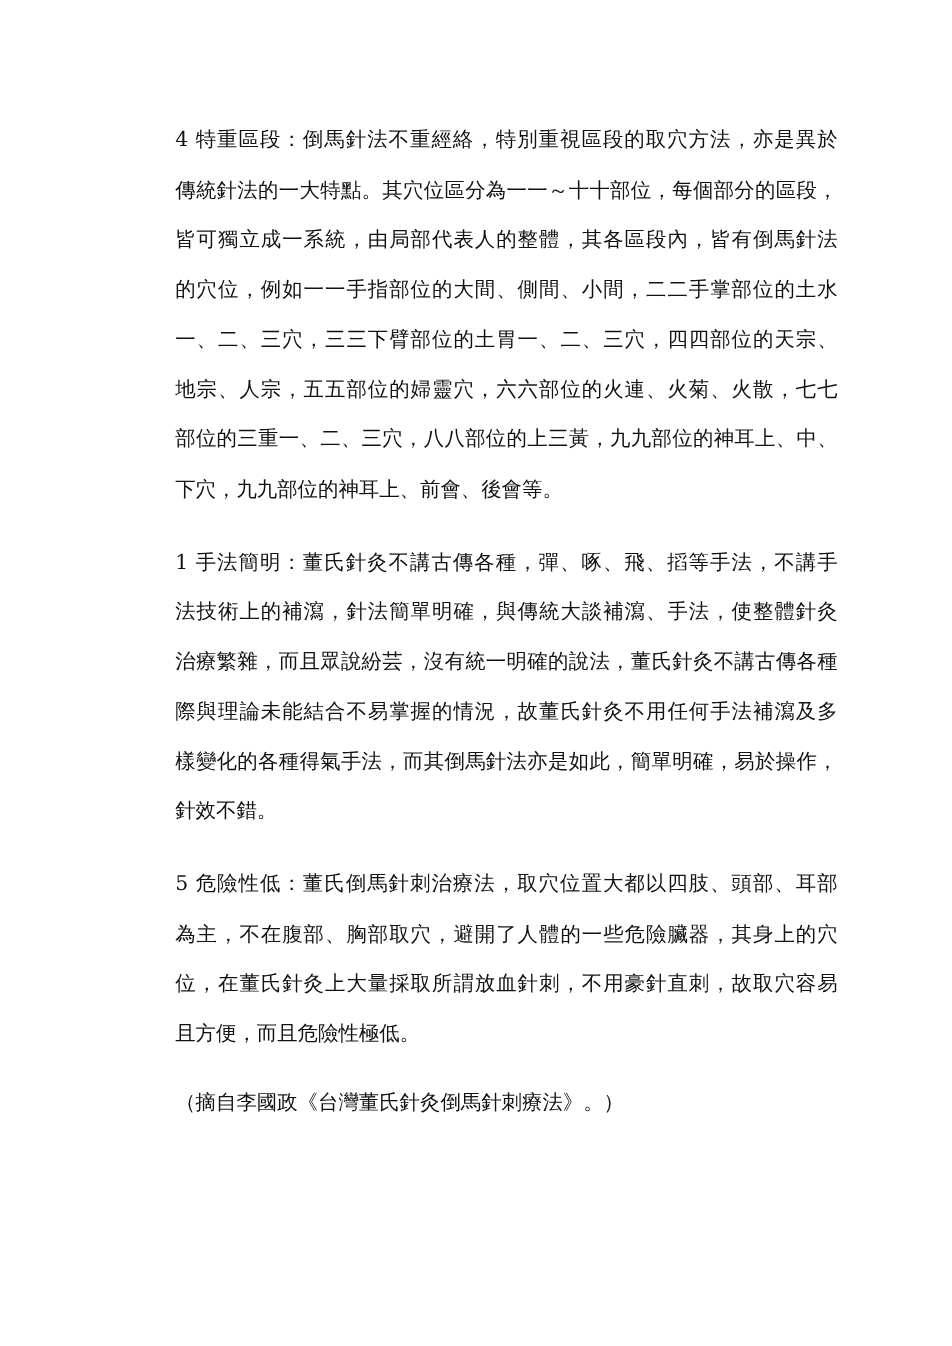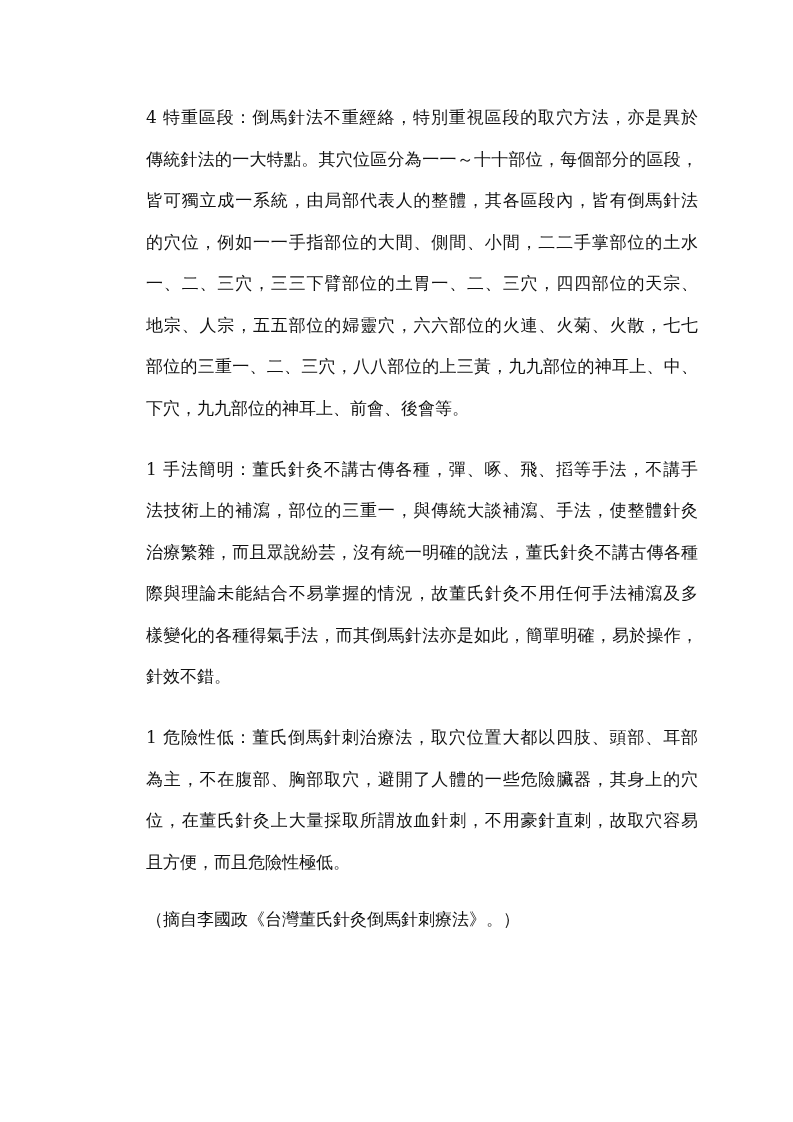--- a/index.html
+++ b/index.html
@@ -59,29 +59,29 @@
     <div class="line">皆可獨立成一系統，由局部代表人的整體，其各區段內，皆有倒馬針法</div>
     <div class="line">的穴位，例如一一手指部位的大間、側間、小間，二二手掌部位的土水</div>
     <div class="line">一、二、三穴，三三下臂部位的土胃一、二、三穴，四四部位的天宗、</div>
     <div class="line">地宗、人宗，五五部位的婦靈穴，六六部位的火連、火菊、火散，七七</div>
     <div class="line">部位的三重一、二、三穴，八八部位的上三黃，九九部位的神耳上、中、</div>
     <div class="line last">下穴，九九部位的神耳上、前會、後會等。</div>
   </div>
 
   <div class="para">
     <div class="line">1 手法簡明：董氏針灸不講古傳各種，彈、啄、飛、搯等手法，不講手</div>
-    <div class="line">法技術上的補瀉，部位的三重一，與傳統大談補瀉、手法，使整體針灸</div>
+    <div class="line">法技術上的補瀉，針法簡單明確，與傳統大談補瀉、手法，使整體針灸</div>
     <div class="line">治療繁雜，而且眾說紛芸，沒有統一明確的說法，董氏針灸不講古傳各種</div>
     <div class="line">際與理論未能結合不易掌握的情況，故董氏針灸不用任何手法補瀉及多</div>
     <div class="line">樣變化的各種得氣手法，而其倒馬針法亦是如此，簡單明確，易於操作，</div>
     <div class="line last">針效不錯。</div>
   </div>
 
   <div class="para">
-    <div class="line">1 危險性低：董氏倒馬針刺治療法，取穴位置大都以四肢、頭部、耳部</div>
+    <div class="line">5 危險性低：董氏倒馬針刺治療法，取穴位置大都以四肢、頭部、耳部</div>
     <div class="line">為主，不在腹部、胸部取穴，避開了人體的一些危險臟器，其身上的穴</div>
     <div class="line">位，在董氏針灸上大量採取所謂放血針刺，不用豪針直刺，故取穴容易</div>
     <div class="line last">且方便，而且危險性極低。</div>
   </div>
 
   <div class="citation">（摘自李國政《台灣董氏針灸倒馬針刺療法》。）</div>
 
 </div>
 
 </body></html>

